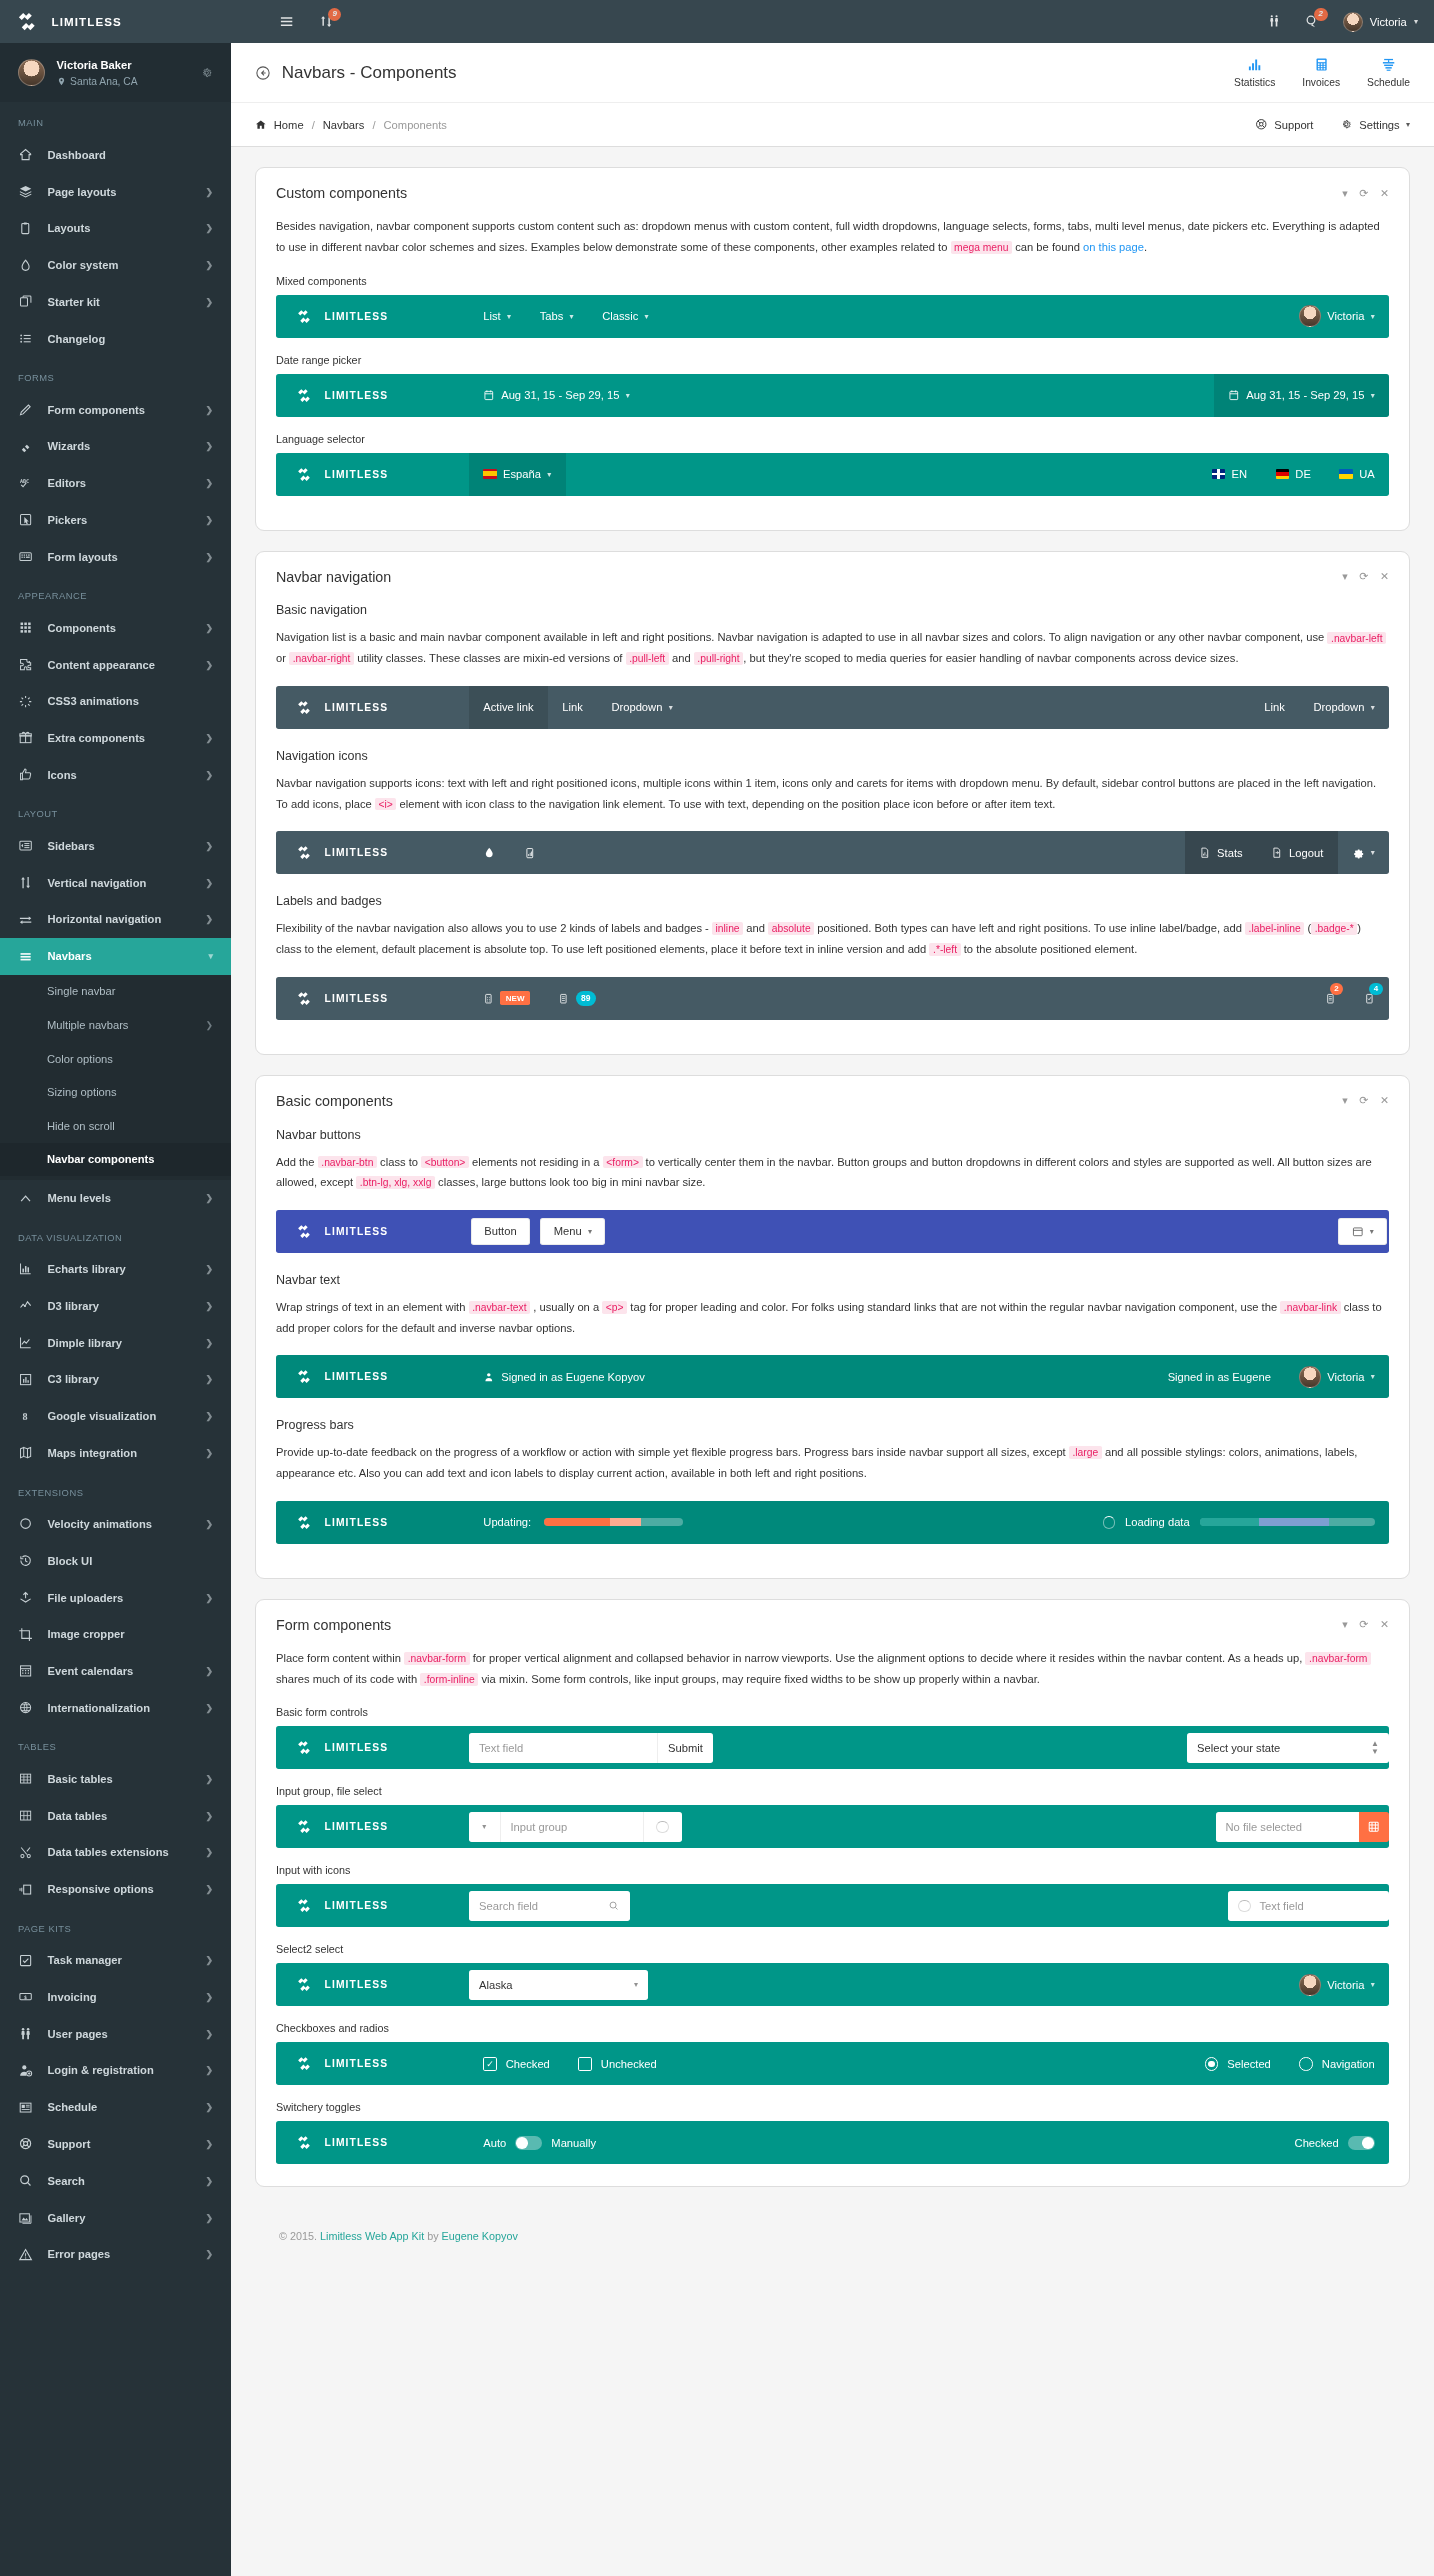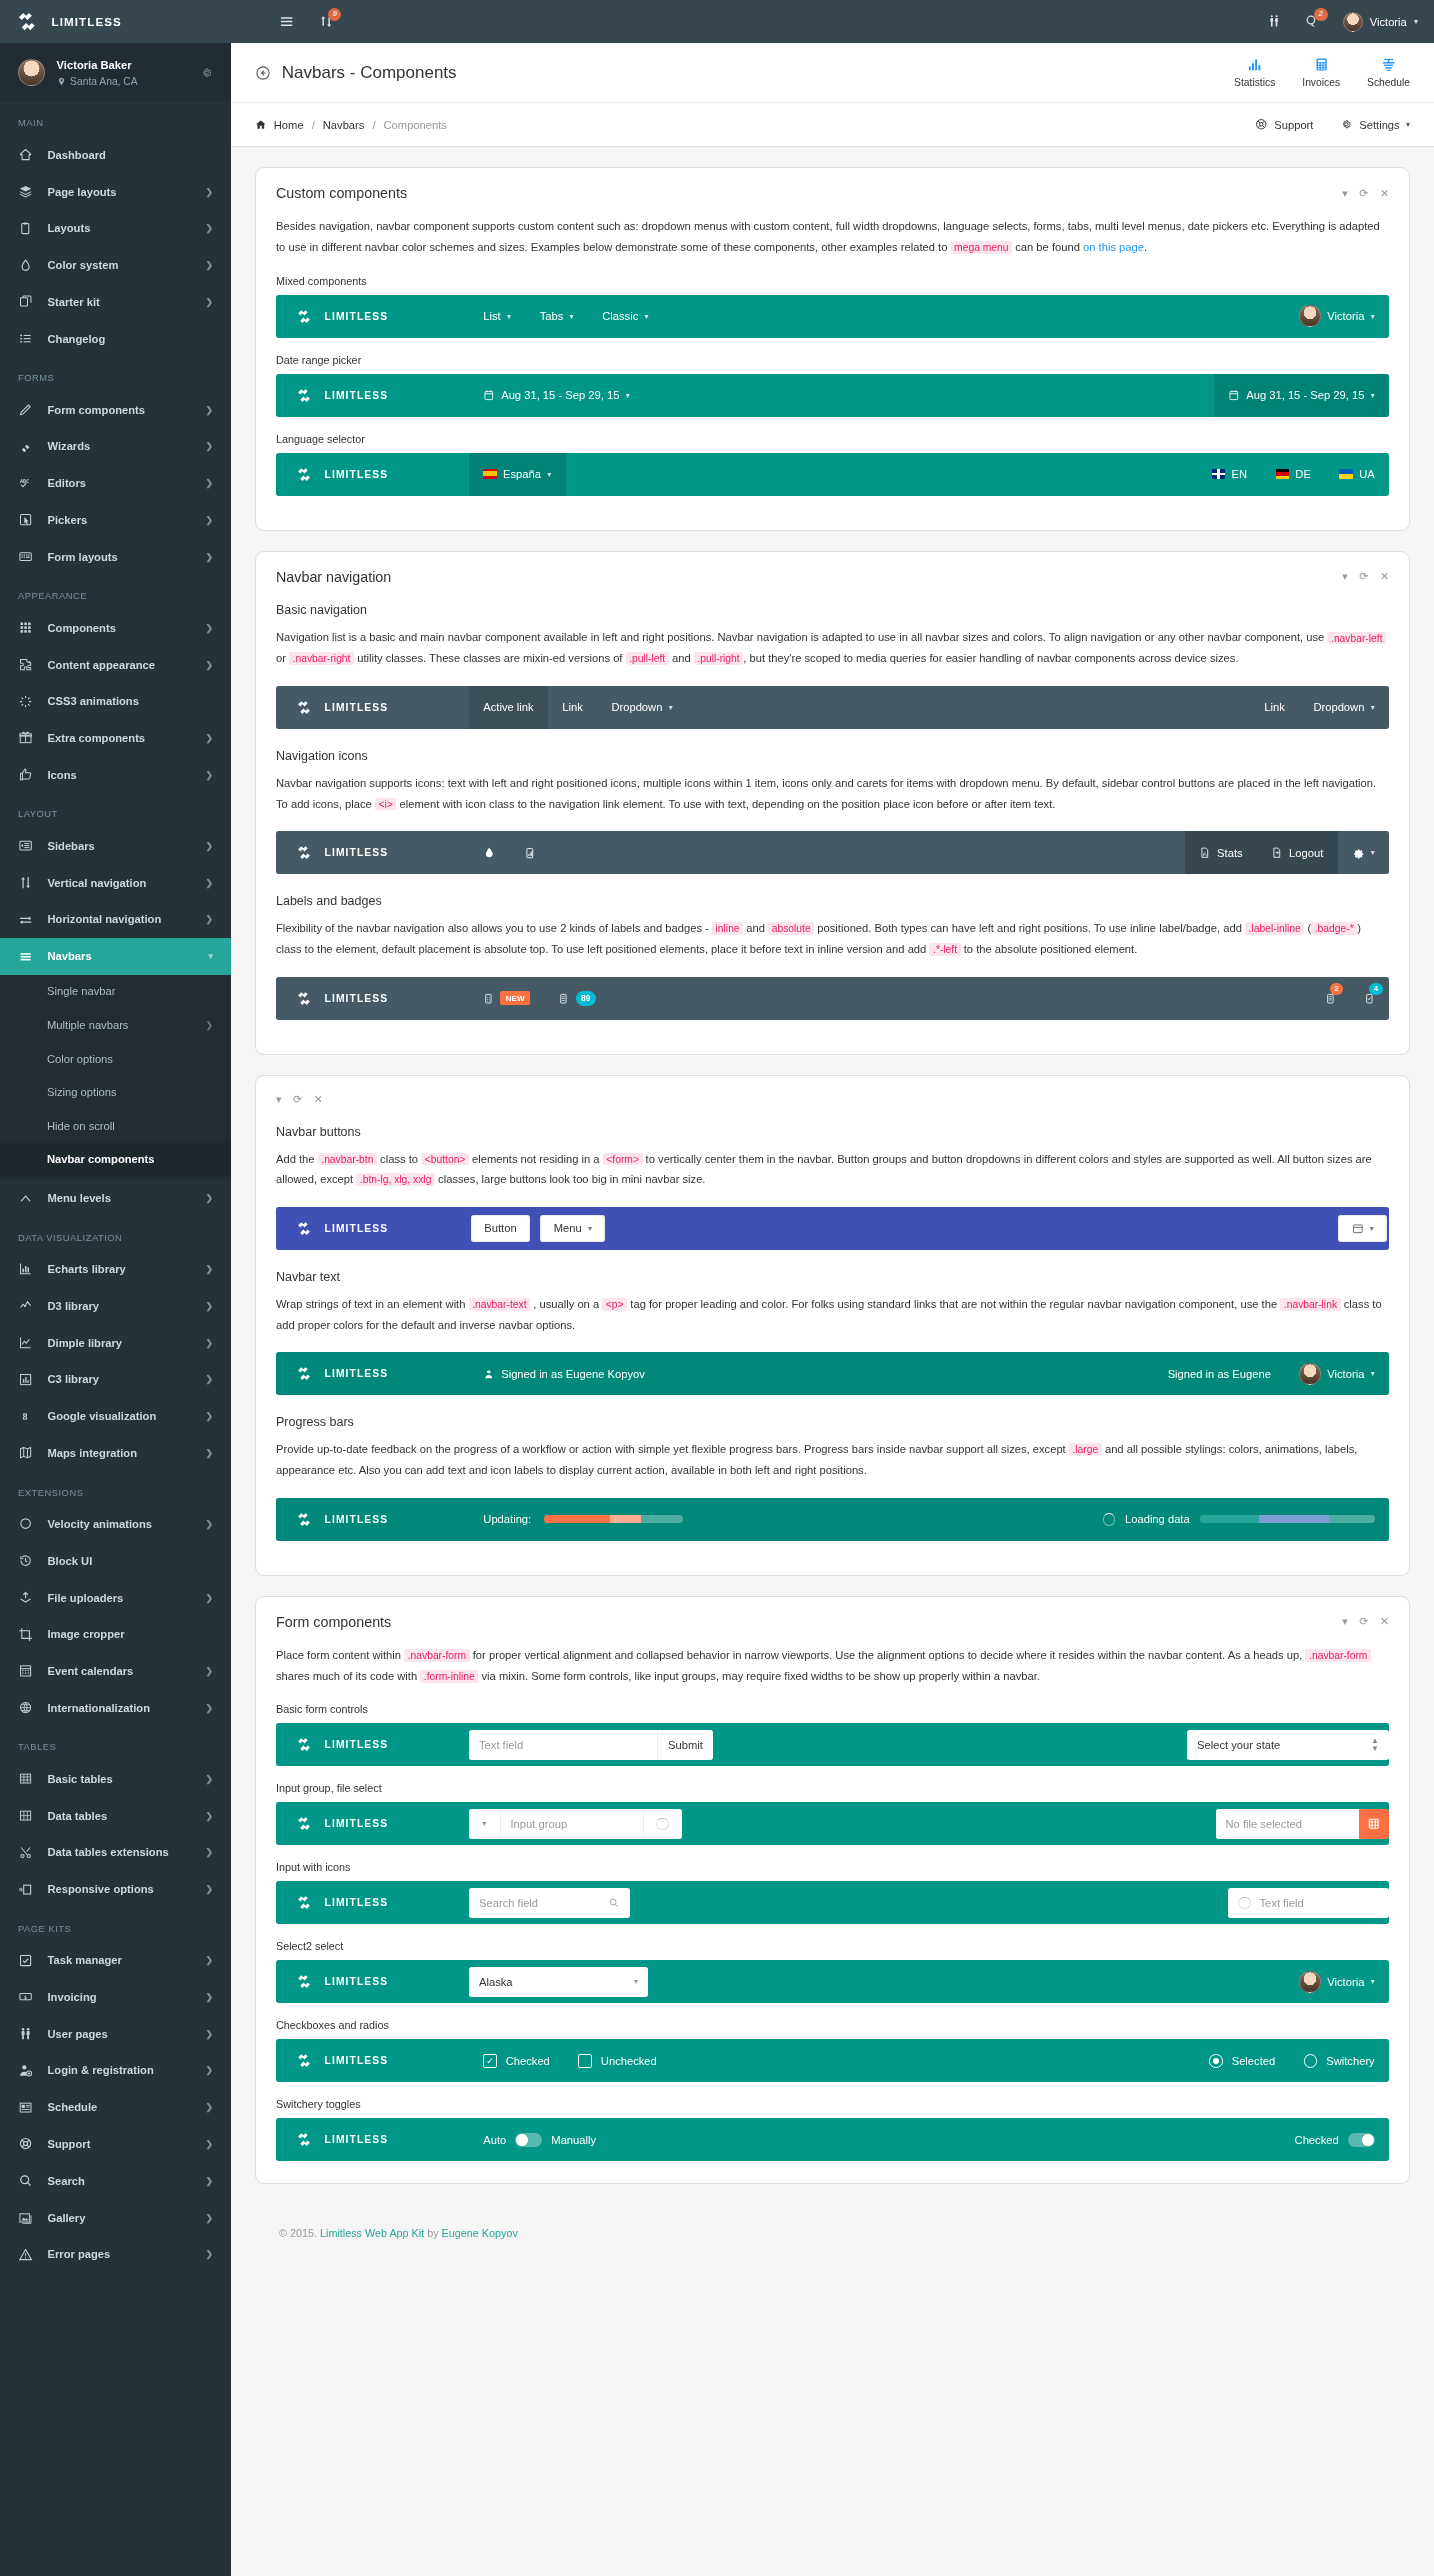--- a/index.html
+++ b/index.html
@@ -1114,20 +1114,21 @@
                   </svg>
                 <i class="cyan">4</i>
               </span>
             </div>
           </div>
         </div>
       </div>
 
       <div class="panel">
         <div class="panel-hd">
+          <div class="panel-title">Basic components</div>
           <div class="panel-tools">
             <span>▾</span>
             <span>⟳</span>
             <span>✕</span>
           </div>
         </div>
         <div class="panel-body">
           <div class="sub-h" style="margin-top:3.6px;">Navbar buttons</div>
           <div class="ptext">
             <span>Add the </span><span class="code">.navbar-btn</span><span> class to </span><span class="code">&lt;button&gt;</span><span> elements not residing in a </span><span class="code">&lt;form&gt;</span><span> to vertically center them in the navbar. Button groups and button dropdowns in different colors and styles are supported as well. All button sizes are allowed, except </span><span class="code">.btn-lg, xlg, xxlg</span><span> classes, large buttons look too big in mini navbar size.</span>
@@ -1350,21 +1351,21 @@
             </div>
             <div class="nb-sp"></div>
             <div class="nb-item" style="gap:9px;">
               <span class="rdo">
                   <i></i>
                 </span>
               <span>Selected</span>
             </div>
             <div class="nb-item" style="gap:9px;">
               <span class="rdo"></span>
-              <span>Switchery</span>
+              <span>Navigation</span>
             </div>
           </div>
 
           <div class="sub-lbl">Switchery toggles</div>
           <div class="nb teal" style="margin-bottom:3.6px;">
             <div class="nb-brand">
               <svg width="17" height="17" viewBox="0 0 24 24">
                   <path fill="#fff" d="M7.5 3 3 7.5l3 3 4.5-4.5zM13.5 3 9 7.5l3 3L16.5 6zM10.5 13.5 6 18l3 3 4.5-4.5zM16.5 13.5 12 18l3 3 4.5-4.5z"></path>
                 </svg>
               <span class="bt">LIMITLESS</span>

